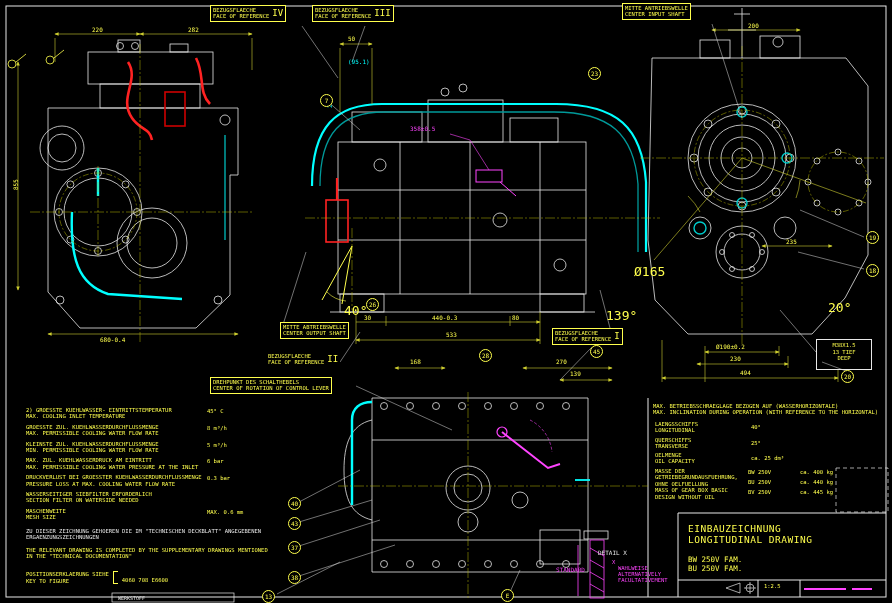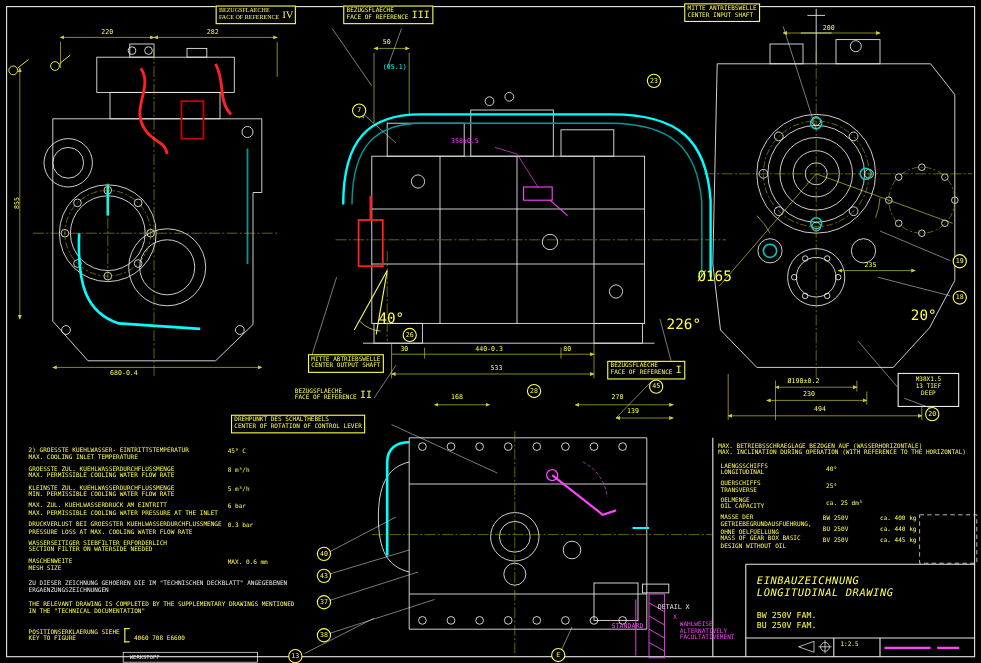--- a/index.html
+++ b/index.html
@@ -5,21 +5,21 @@
   html,body{margin:0;padding:0;background:#000;}
   body{width:892px;height:603px;position:relative;overflow:hidden;
        font-family:"DejaVu Sans Mono",monospace;}
   .abs{position:absolute;white-space:nowrap;}
   svg{position:absolute;left:0;top:0;}
   .lbl-box{position:absolute;border:1px solid #ffff4d;background:#000;color:#ffff4d;
            font:5.5px/6.4px "DejaVu Sans Mono",monospace;padding:1px 2px;white-space:nowrap;}
   .lbl-box .num{font-size:9px;line-height:9px;vertical-align:-1px;margin-left:3px;}
   .lbl-inline{display:inline-block;vertical-align:middle;}
   .dim{position:absolute;color:#ffff4d;font:6px/6px "DejaVu Sans Mono",monospace;white-space:nowrap;}
-  .dim.big{font:13px/13px "DejaVu Sans Mono",monospace;}
+  .dim.big{font:13px/13px "DejaVu Sans Mono",monospace;margin-top:20px;}
   .dim.cyan{color:#00ffff;}
   .dim.mag{color:#ff44ff;}
   .dim.vert{transform:rotate(-90deg);transform-origin:left top;}
   .balloon{position:absolute;width:11px;height:11px;border:1px solid #ffff4d;border-radius:50%;
            color:#ffff4d;font:6px/11px "DejaVu Sans Mono",monospace;text-align:center;background:#000;}
   .note{color:#ffff4d;font:5.5px/6.4px "DejaVu Sans Mono",monospace;}
   .note.white{color:#e8e8e8;}
   .nwrap{white-space:normal;}
   #notes-left{position:absolute;left:26px;top:407px;width:334px;}
   .nrow{position:relative;margin-bottom:4px;}
@@ -303,21 +303,21 @@
     <circle cx="750" cy="588" r="4"></circle>
     <line x1="744" y1="588" x2="756" y2="588"></line>
       <line x1="750" y1="582" x2="750" y2="594"></line>
   </g>
   <g stroke="#ff44ff" stroke-width="2">
     <line x1="804" y1="589" x2="846" y2="589"></line>
       <line x1="852" y1="589" x2="872" y2="589"></line>
   </g>
 </svg>
 
-<div class="lbl-box" style="left:196px;top:5px;font-family:Liberation Serif, serif;">
+<div class="lbl-box" style="left:210px;top:5px;">
   <span class="lbl-inline"><div>BEZUGSFLAECHE</div>
   <div>FACE OF REFERENCE</div></span><span class="num">IV</span>
 </div>
 <div class="lbl-box" style="left:312px;top:5px;">
   <span class="lbl-inline"><div>BEZUGSFLAECHE</div>
   <div>FACE OF REFERENCE</div></span><span class="num">III</span>
 </div>
 <div class="lbl-box" style="left:622px;top:3px;">
   <div>MITTE ANTRIEBSWELLE</div>
   <div>CENTER INPUT SHAFT</div>
@@ -357,21 +357,21 @@
 <span class="dim" style="left:364px;top:315px;">30</span>
 <span class="dim" style="left:432px;top:315px;">440-0.3</span>
 <span class="dim" style="left:512px;top:315px;">80</span>
 <span class="dim" style="left:446px;top:332px;">533</span>
 <span class="dim" style="left:410px;top:359px;">168</span>
 <span class="dim" style="left:556px;top:359px;">270</span>
 <span class="dim" style="left:570px;top:371px;">139</span>
 <span class="dim" style="left:748px;top:23px;">200</span>
 <span class="dim" style="left:786px;top:239px;">235</span>
 <span class="dim big" style="left:634px;top:245px;">Ø165</span>
-<span class="dim big" style="left:606px;top:289px;">226°</span>
+<span class="dim big" style="left:606px;top:289px;">139°</span>
 <span class="dim big" style="left:828px;top:281px;">20°</span>
 <span class="dim" style="left:716px;top:344px;">Ø190±0.2</span>
 <span class="dim" style="left:730px;top:356px;">230</span>
 <span class="dim" style="left:740px;top:370px;">494</span>
 
 <span class="balloon" style="left:320px;top:94px;">7</span>
 <span class="balloon" style="left:588px;top:67px;">23</span>
 <span class="balloon" style="left:366px;top:298px;">26</span>
 <span class="balloon" style="left:479px;top:349px;">28</span>
 <span class="balloon" style="left:590px;top:345px;">45</span>
@@ -474,21 +474,21 @@
   <div>MASSE DER GETRIEBEGRUNDAUSFUEHRUNG, OHNE OELFUELLUNG</div>
   <div>MASS OF GEAR BOX BASIC DESIGN WITHOUT OIL</div>
 </div>
 <span class="abs note" style="left:748px;top:469px;">BW 250V</span>
 <span class="abs note" style="left:800px;top:469px;">ca. 400 kg</span>
 <span class="abs note" style="left:748px;top:479px;">BU 250V</span>
 <span class="abs note" style="left:800px;top:479px;">ca. 440 kg</span>
 <span class="abs note" style="left:748px;top:489px;">BV 250V</span>
 <span class="abs note" style="left:800px;top:489px;">ca. 445 kg</span>
 
-<div class="abs tbk" style="left:688px;top:524px;font-size:9.5px;line-height:10.5px;letter-spacing:0.5px;font-style:italic;">
+<div class="abs tbk" style="left:688px;top:524px;font-size:9.5px;line-height:10.5px;letter-spacing:0.5px;">
   <div>EINBAUZEICHNUNG</div>
   <div>LONGITUDINAL DRAWING</div>
 </div>
 <div class="abs tbk" style="left:688px;top:555px;font-size:7.5px;line-height:9px;">
   <div>BW 250V FAM.</div>
   <div>BU 250V FAM.</div>
 </div>
 <span class="abs tbk" style="left:764px;top:583px;font-size:5.5px;">1:2.5</span>
 
 </body></html>

